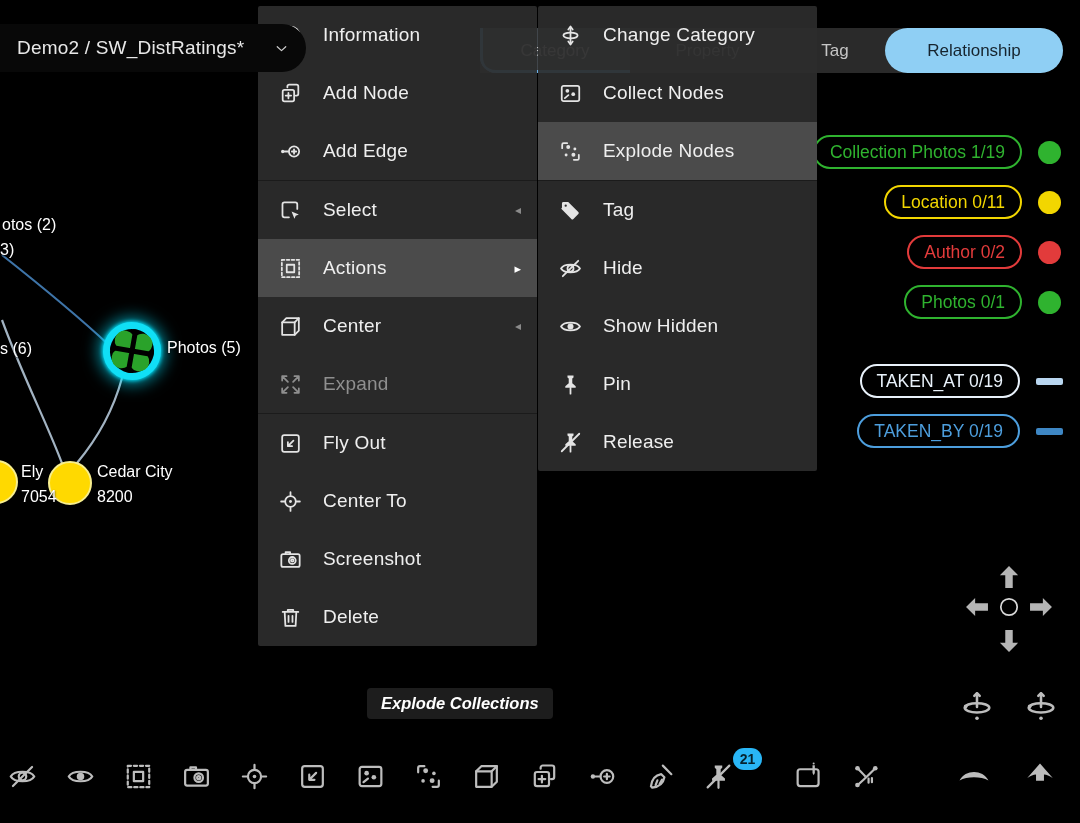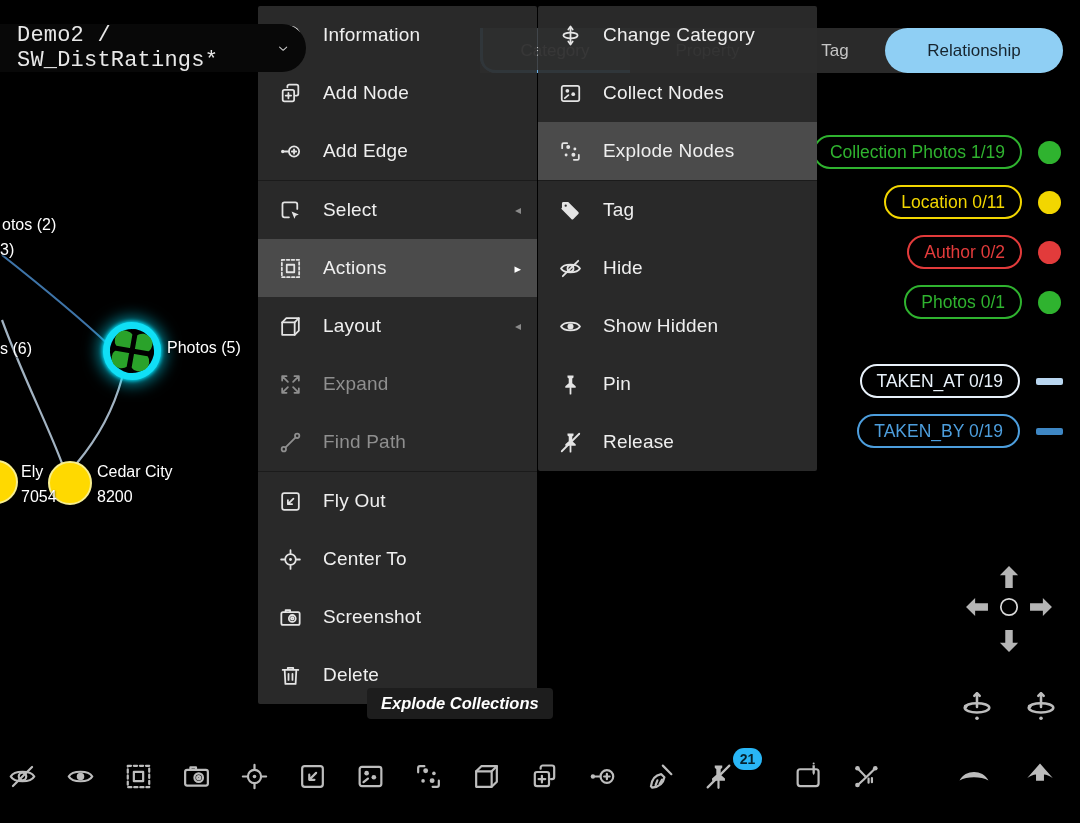--- a/index.html
+++ b/index.html
@@ -23,21 +23,21 @@
     box-shadow:0 0 16px 4px rgba(0,228,255,.65),0 0 4px 1px rgba(0,228,255,.9);transform:rotate(10deg);}
   #node-photos svg{display:block;width:44px;height:44px;}
   .ynode{position:absolute;width:44px;height:44px;border-radius:50%;background:#ffd900;
     border:2px solid #f7ee8e;z-index:2;}
   #node-ely{left:-26px;top:460px;}
   #node-cedar{left:48px;top:461px;}
 
   
   #titlepill{left:0;top:24px;height:48px;width:306px;background:#080808;border-radius:0 24px 24px 0;
     display:flex;align-items:center;padding-left:17px;z-index:11;}
-  #titlepill .title{font-size:22px;color:#e8e8e8;letter-spacing:.2px;font-family:Liberation Mono, monospace;}
+  #titlepill .title{font-size:19px;color:#e8e8e8;letter-spacing:.2px;}
   #titlepill .chev{width:17px;height:17px;color:#cfcfcf;margin-left:auto;margin-right:16px;}
 
   
   #tabbar{left:480px;top:28px;width:583px;height:45px;background:#2a2a2a;border-radius:0 24px 24px 0;
     display:flex;z-index:1;}
   .tab{display:flex;align-items:center;justify-content:center;font-size:17px;color:#c6c6c6;}
   .tab:nth-child(1){width:150px;}
   .tab:nth-child(2){width:155px;color:#9a9a9a;}
   .tab:nth-child(3){width:100px;}
   .tab:nth-child(4){width:178px;}
@@ -254,41 +254,30 @@
     <span class="mi-arrow">▸</span>
   </div>
     <div class="mitem">
     <span class="icn mi-icon">
         <svg viewBox="0 0 24 24">
           <rect x="4" y="8" width="12" height="12"></rect>
           <path d="M4 8l4-4h12v12l-4 4"></path>
           <path d="M16 8l4-4"></path>
         </svg>
       </span>
-    <span class="mi-label">Layout</span>
+    <span class="mi-label">Center</span>
     <span class="mi-arrow">◂</span>
   </div>
     <div class="mitem disabled">
     <span class="icn mi-icon">
         <svg viewBox="0 0 24 24">
           <path d="M9.5 9.5L4 4m0 4.2V4h4.2M14.5 9.5L20 4m-4.2 0H20v4.2M9.5 14.5L4 20m0-4.2V20h4.2M14.5 14.5L20 20m0-4.2V20h-4.2"></path>
         </svg>
       </span>
     <span class="mi-label">Expand</span>
-
-  </div>
-    <div class="mitem disabled">
-    <span class="icn mi-icon">
-        <svg viewBox="0 0 24 24">
-          <circle cx="5.6" cy="18.4" r="2.1"></circle>
-          <circle cx="18.4" cy="5.6" r="2.1"></circle>
-          <path d="M7.3 16.7L16.7 7.3"></path>
-        </svg>
-      </span>
-    <span class="mi-label">Find Path</span>
 
   </div>
     <div class="divider"></div>
     <div class="mitem">
     <span class="icn mi-icon">
         <svg viewBox="0 0 24 24">
           <rect x="4" y="4" width="16" height="16" rx="2"></rect>
           <path d="M14.8 9.2l-5.3 5.3M9.5 10.6v4h4"></path>
         </svg>
       </span>

